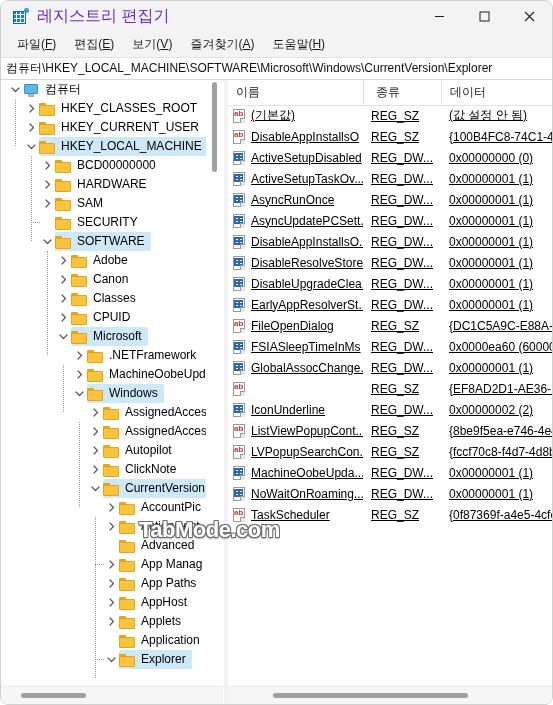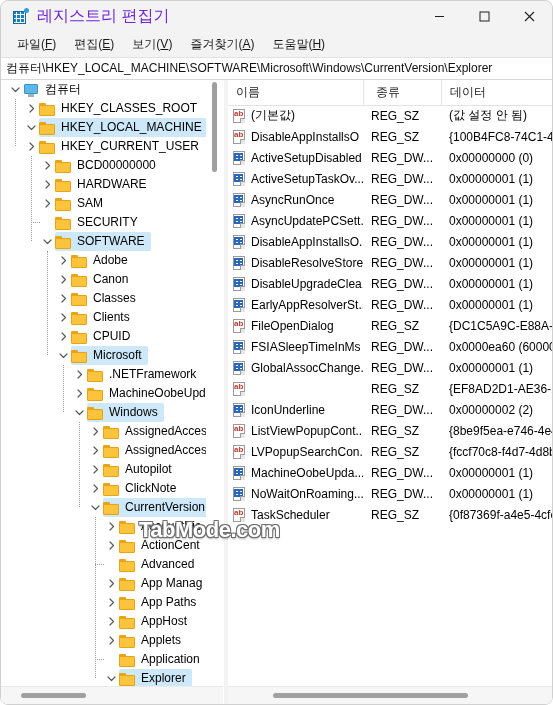--- a/index.html
+++ b/index.html
@@ -293,20 +293,21 @@
     bottom: 17px;
     overflow: hidden;
   }
   .lrow {
     height: 21px;
     display: flex;
     align-items: flex-end;
     white-space: nowrap;
     font-size: 12px;
     color: #000;
+    text-decoration: underline;
   }
   .lcell {
     height: 21px;
     display: flex;
     align-items: center;
     box-sizing: border-box;
     overflow: hidden;
   }
   .lcell.name { width: 135px; flex: none; padding-left: 4px; gap: 5px; }
   .lcell.type { width: 78px; flex: none; padding-left: 8px; }
@@ -482,51 +483,51 @@
                 </svg>
               </div>
               <div class="hl">
                 <div class="folder">
                   <div class="tab"></div>
                   <div class="body"></div>
                 </div>
                 <span class="node-label">HKEY_CLASSES_ROOT</span>
               </div>
             </div>
+            <div class="tree-row">
+              <div style="width: 22px; flex: 0 0 auto; height: 19px;"></div>
+              <div class="twisty">
+                <svg width="9" height="9" viewBox="0 0 9 9">
+                  <path d="M3 1 L6.5 4.5 L3 8" fill="none" stroke="#5a5a5a" stroke-width="1.2" stroke-linecap="round" stroke-linejoin="round"></path>
+                </svg>
+              </div>
+              <div class="hl">
+                <div class="folder">
+                  <div class="tab"></div>
+                  <div class="body"></div>
+                </div>
+                <span class="node-label">HKEY_CURRENT_USER</span>
+              </div>
+            </div>
             <div class="tree-row sel">
               <div style="width: 22px; flex: 0 0 auto; height: 19px;"></div>
               <div class="twisty">
                 <svg width="9" height="9" viewBox="0 0 9 9">
                   <path d="M1 3 L4.5 6.5 L8 3" fill="none" stroke="#5a5a5a" stroke-width="1.2" stroke-linecap="round" stroke-linejoin="round"></path>
                 </svg>
               </div>
               <div class="hl">
                 <div class="folder">
                   <div class="tab"></div>
                   <div class="body"></div>
                 </div>
                 <span class="node-label">HKEY_LOCAL_MACHINE</span>
               </div>
             </div>
             <div class="tree-row">
-              <div style="width: 22px; flex: 0 0 auto; height: 19px;"></div>
-              <div class="twisty">
-                <svg width="9" height="9" viewBox="0 0 9 9">
-                  <path d="M3 1 L6.5 4.5 L3 8" fill="none" stroke="#5a5a5a" stroke-width="1.2" stroke-linecap="round" stroke-linejoin="round"></path>
-                </svg>
-              </div>
-              <div class="hl">
-                <div class="folder">
-                  <div class="tab"></div>
-                  <div class="body"></div>
-                </div>
-                <span class="node-label">HKEY_CURRENT_USER</span>
-              </div>
-            </div>
-            <div class="tree-row">
               <div style="width: 38px; flex: 0 0 auto; height: 19px;"></div>
               <div class="twisty">
                 <svg width="9" height="9" viewBox="0 0 9 9">
                   <path d="M3 1 L6.5 4.5 L3 8" fill="none" stroke="#5a5a5a" stroke-width="1.2" stroke-linecap="round" stroke-linejoin="round"></path>
                 </svg>
               </div>
               <div class="hl">
                 <div class="folder">
                   <div class="tab"></div>
                   <div class="body"></div>
@@ -626,35 +627,20 @@
                 <svg width="9" height="9" viewBox="0 0 9 9">
                   <path d="M3 1 L6.5 4.5 L3 8" fill="none" stroke="#5a5a5a" stroke-width="1.2" stroke-linecap="round" stroke-linejoin="round"></path>
                 </svg>
               </div>
               <div class="hl">
                 <div class="folder">
                   <div class="tab"></div>
                   <div class="body"></div>
                 </div>
                 <span class="node-label">Classes</span>
-              </div>
-            </div>
-            <div class="tree-row">
-              <div style="width: 54px; flex: 0 0 auto; height: 19px;"></div>
-              <div class="twisty">
-                <svg width="9" height="9" viewBox="0 0 9 9">
-                  <path d="M3 1 L6.5 4.5 L3 8" fill="none" stroke="#5a5a5a" stroke-width="1.2" stroke-linecap="round" stroke-linejoin="round"></path>
-                </svg>
-              </div>
-              <div class="hl">
-                <div class="folder">
-                  <div class="tab"></div>
-                  <div class="body"></div>
-                </div>
-                <span class="node-label">Clients</span>
               </div>
             </div>
             <div class="tree-row">
               <div style="width: 54px; flex: 0 0 auto; height: 19px;"></div>
               <div class="twisty">
                 <svg width="9" height="9" viewBox="0 0 9 9">
                   <path d="M3 1 L6.5 4.5 L3 8" fill="none" stroke="#5a5a5a" stroke-width="1.2" stroke-linecap="round" stroke-linejoin="round"></path>
                 </svg>
               </div>
               <div class="hl">

